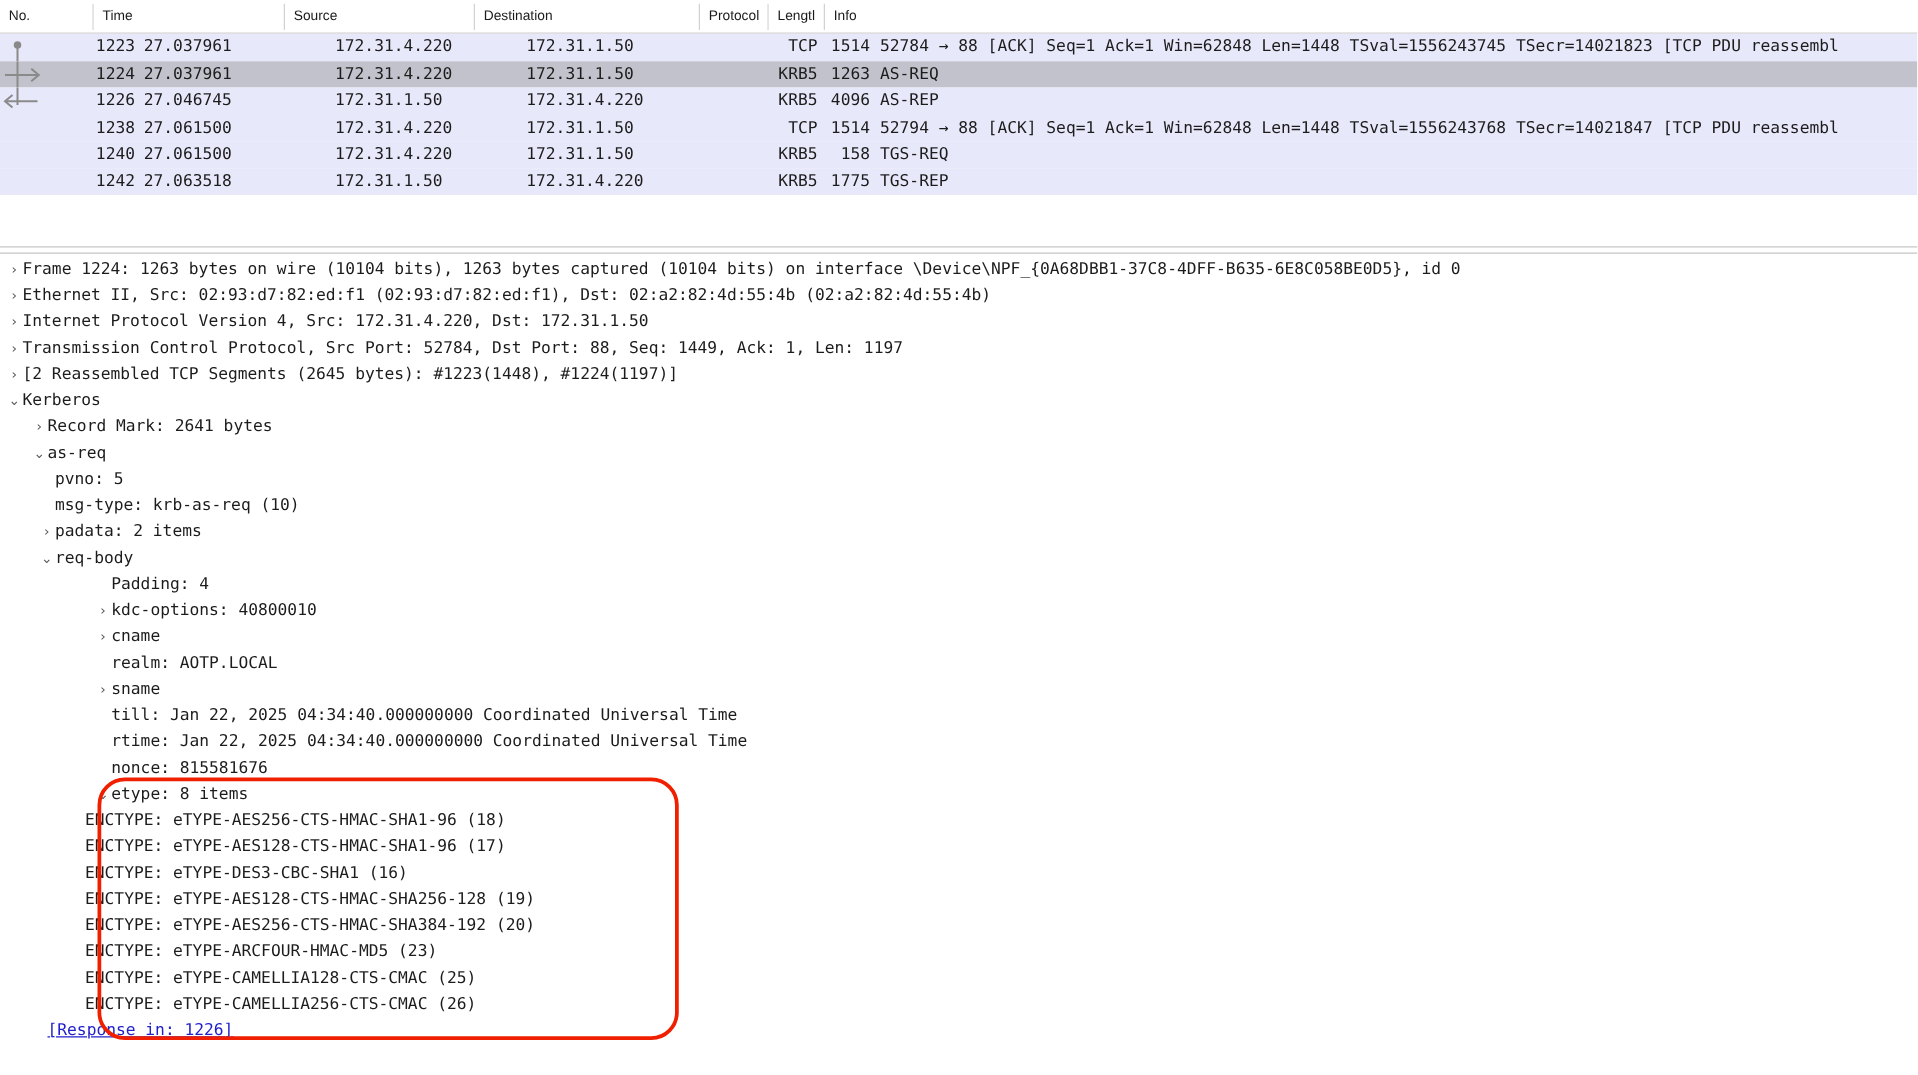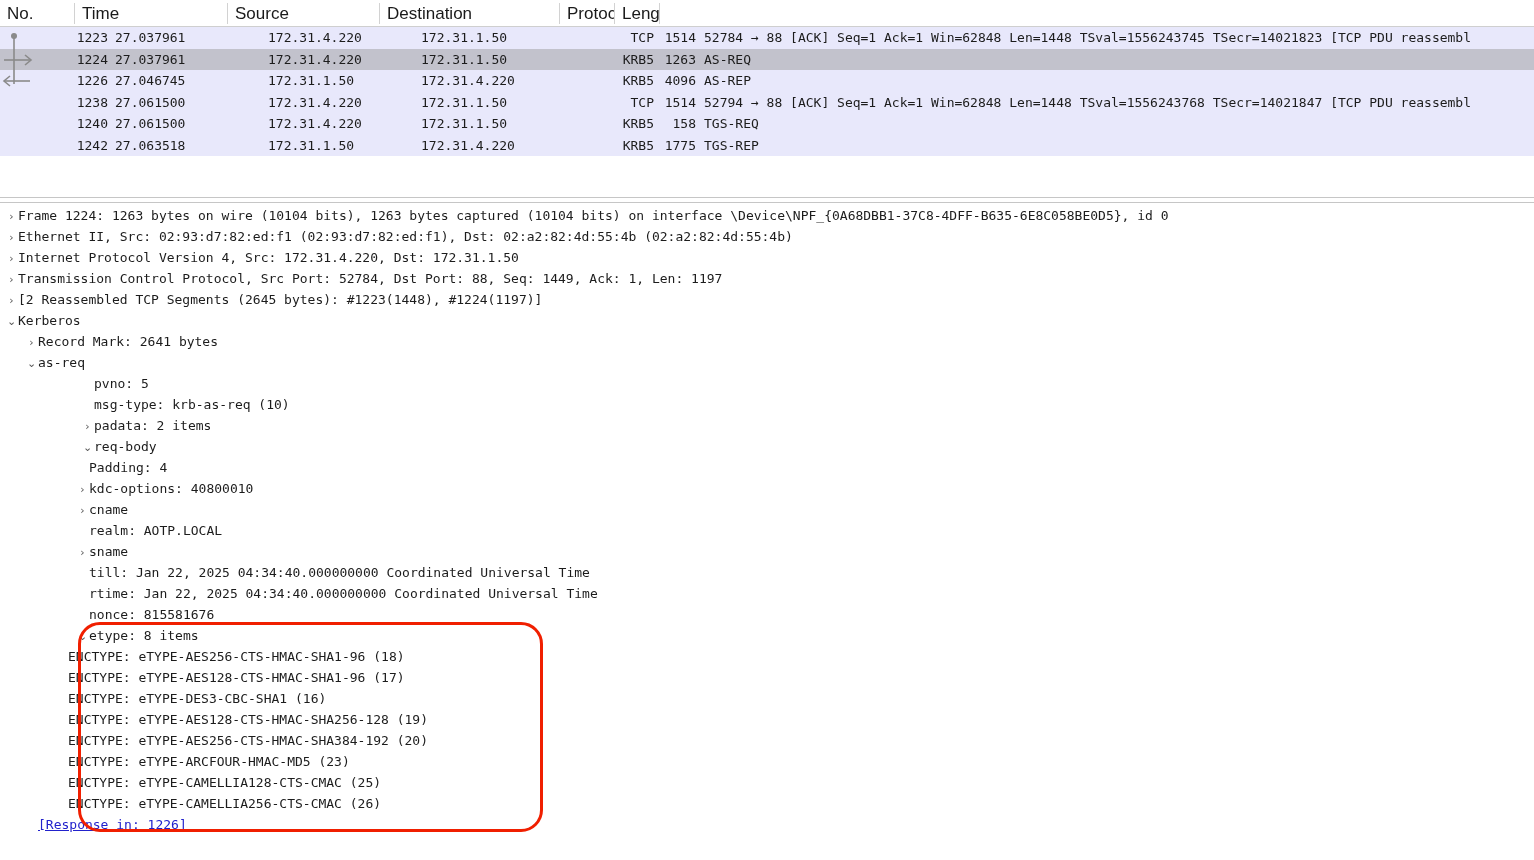--- a/index.html
+++ b/index.html
@@ -31,21 +31,21 @@
     background: #ffffff;
     border-bottom: 1px solid #cfcfcf;
     width: 1534px;
   }
   .pl-header .col {
     position: absolute;
     top: 0;
     height: 27px;
     line-height: 27px;
     font-family: "Liberation Sans", sans-serif;
-    font-size: 17px;
+    font-size: 11px;
     color: #1a1a1a;
     padding-left: 7px;
     white-space: nowrap;
     overflow: hidden;
   }
   .pl-header .col::after {
     content: "";
     position: absolute;
     right: 0; top: 3px;
     width: 1px; height: 21px;
@@ -133,21 +133,21 @@
   .tw.none { color: transparent; }
   .tree-label { display: inline-block; }
   .tree-row.link .tree-label {
     color: #2222cc;
     text-decoration: underline;
   }
 
   
   .ind0 { padding-left: 5px; }
   .ind1 { padding-left: 25px; }
-  .ind2 { padding-left: 45px; margin-left: 36px; }
+  .ind2 { padding-left: 31px; }
   .ind3 { padding-left: 76px; }
   .ind4 { padding-left: 55px; }
 
   
   .annot-box {
     position: absolute;
     left: 78px;
     top: 622px;
     width: 465px;
     height: 210px;
@@ -163,20 +163,21 @@
 <div id="root">
 
   <div class="packet-list">
     <div class="pl-header" id="pl-header">
         <div class="col" style="left: 0px; width: 75px;">No.</div>
         <div class="col" style="left: 75px; width: 153px;">Time</div>
         <div class="col" style="left: 228px; width: 152px;">Source</div>
         <div class="col" style="left: 380px; width: 180px;">Destination</div>
         <div class="col" style="left: 560px; width: 55px;">Protocol</div>
         <div class="col" style="left: 615px; width: 45px;">Lengtl</div>
+        <div class="col last" style="left: 660px; width: 874px;">Info</div>
       </div>
     <div class="pl-rows" id="pl-rows">
         <div class="pl-row">
           <div class="rel-marker">
             <svg width="38" height="22">
               <path d="M14,11 L14,22" stroke="#8a8a8a" stroke-width="1.6" fill="none"></path>
               <circle cx="14" cy="9" r="3" fill="#8a8a8a"></circle>
             </svg>
           </div>
           <div class="cell num">1223</div>

